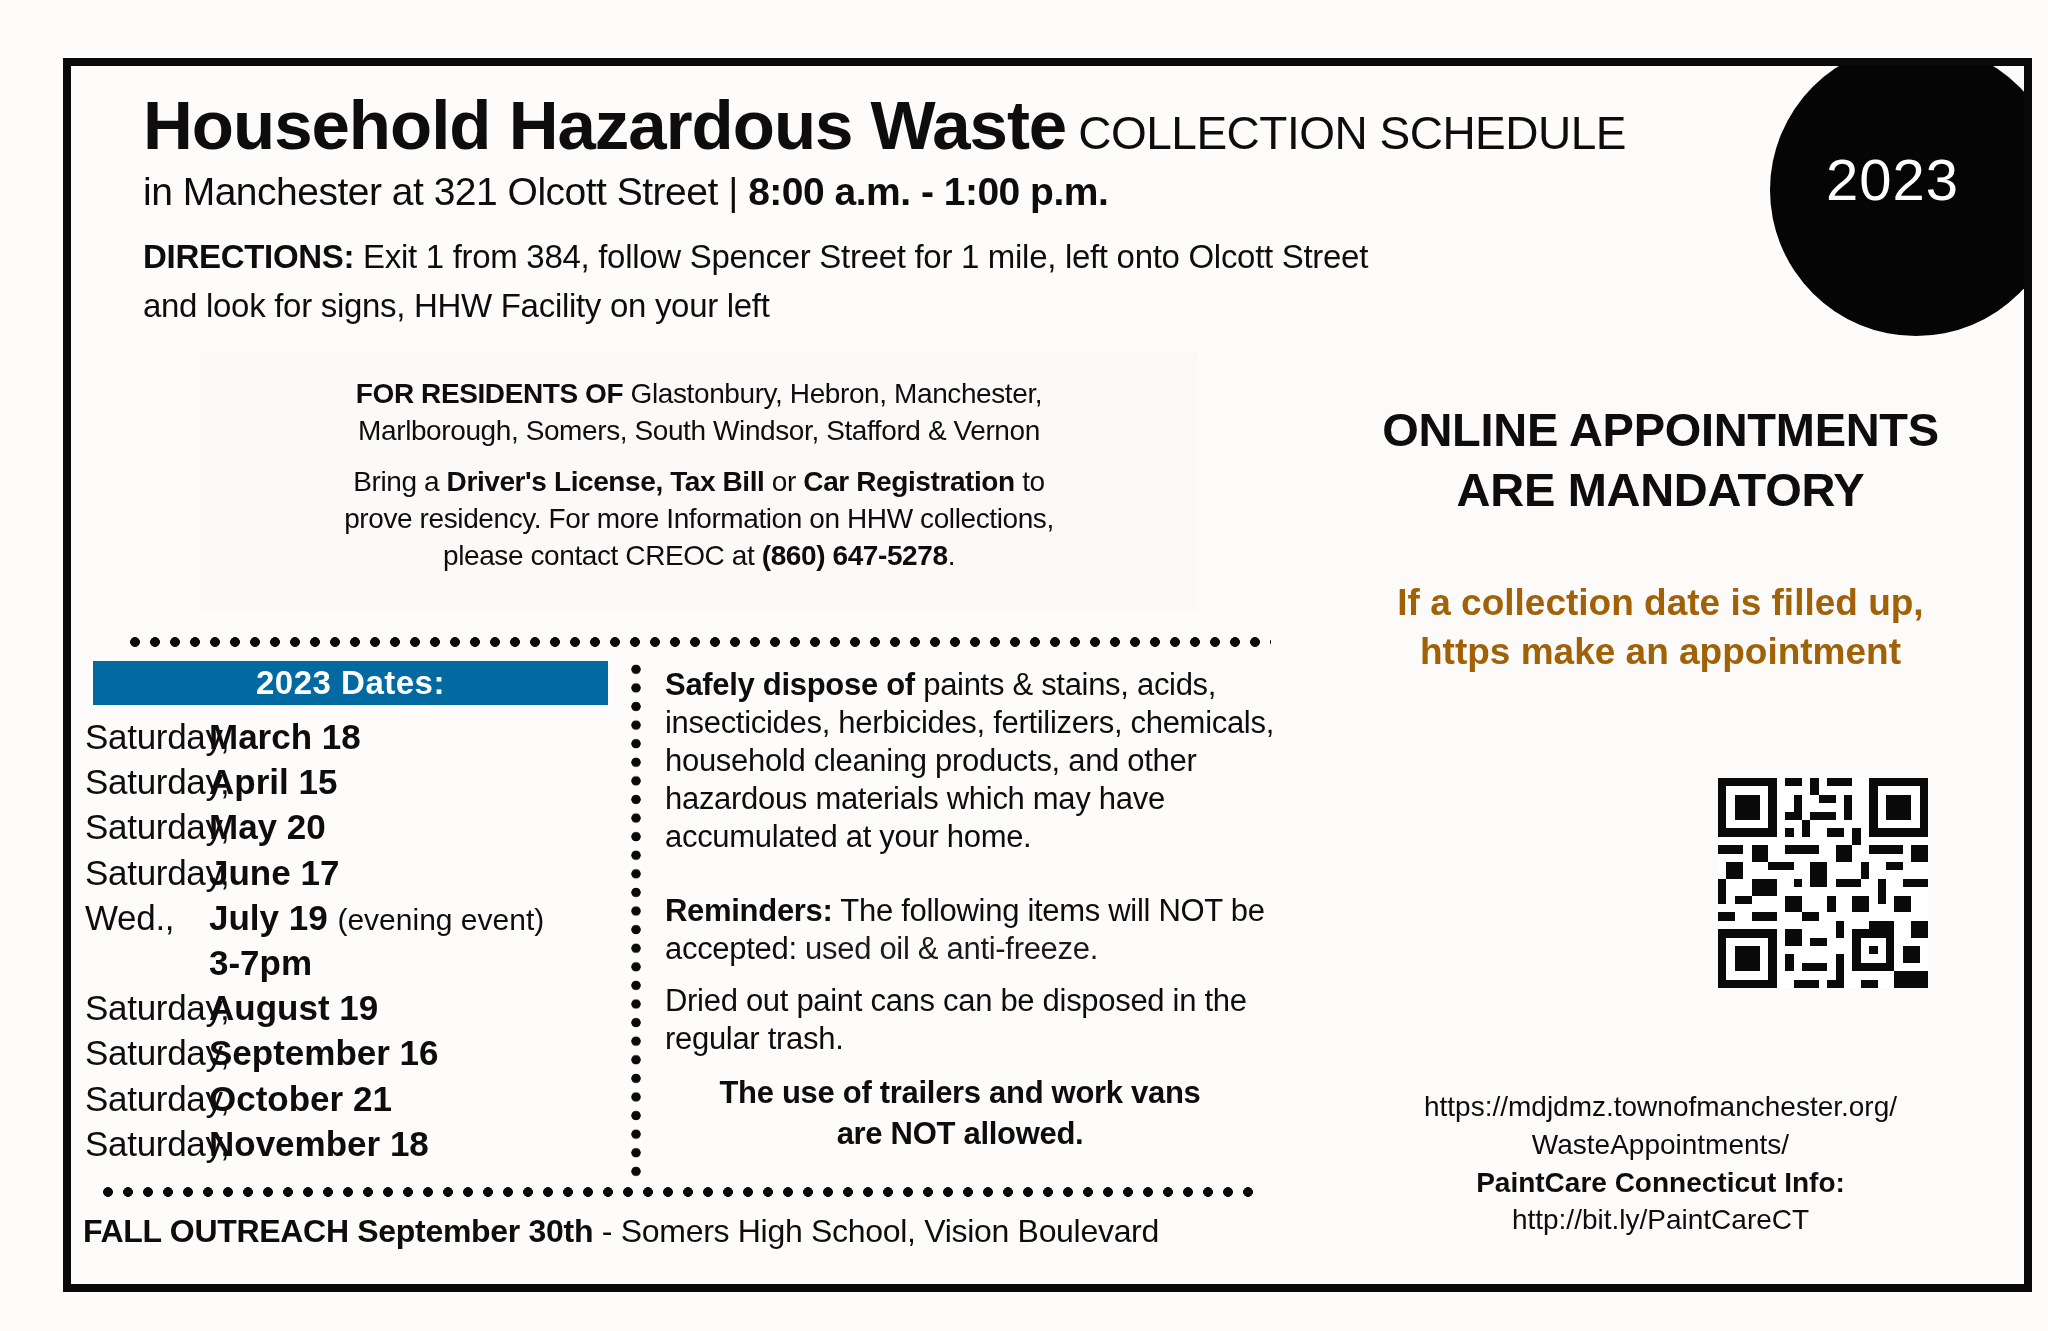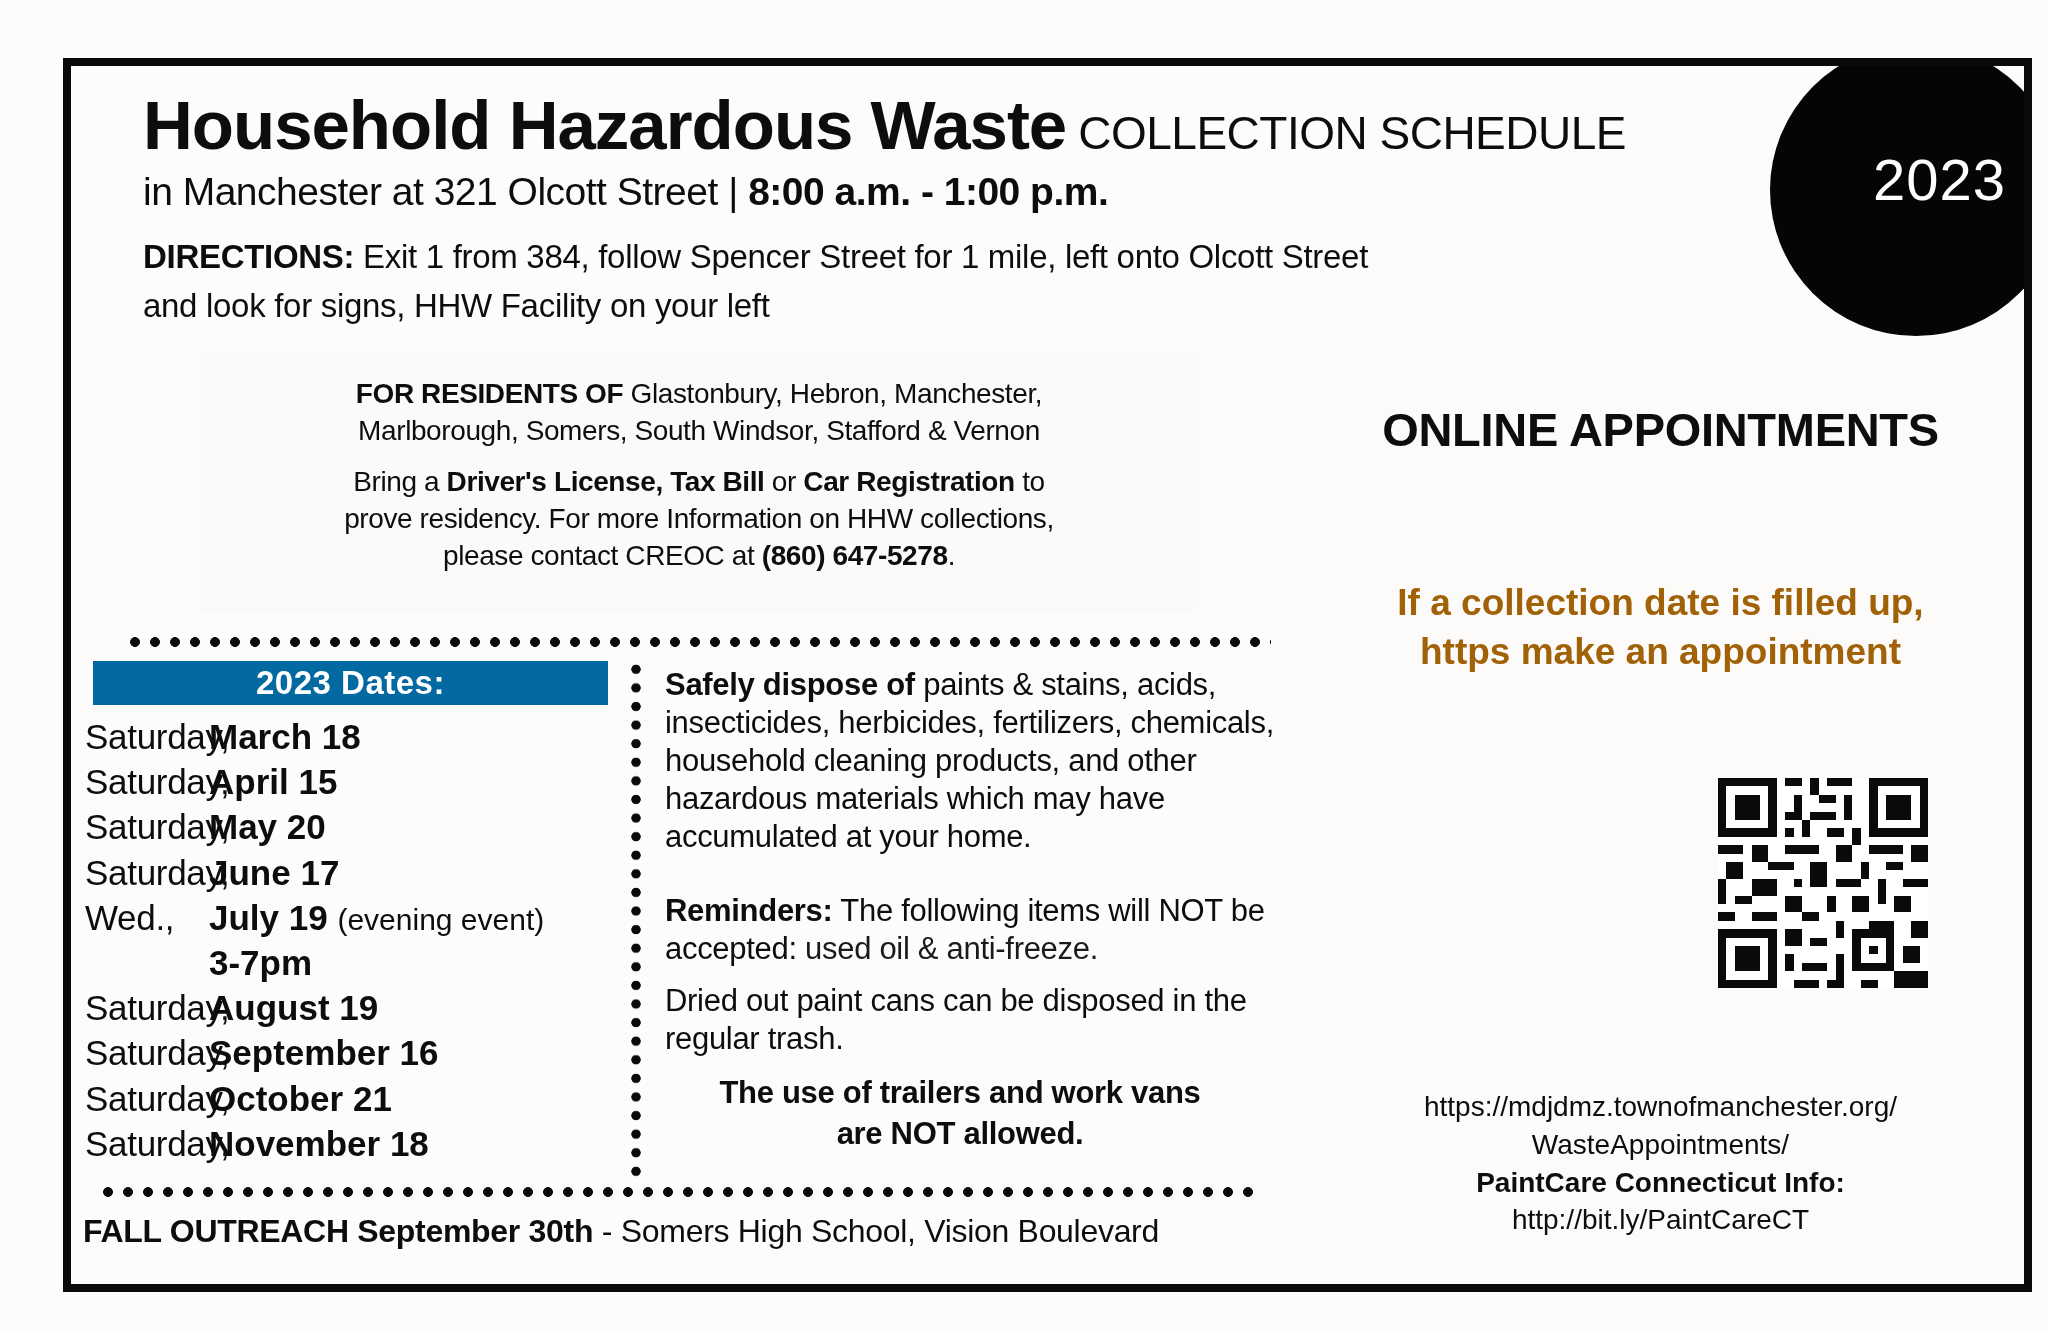--- a/index.html
+++ b/index.html
@@ -11,21 +11,21 @@
   .frame {
     position:absolute; left:63px; top:58px; width:1953px; height:1218px;
     border:8px solid #0a0a0a; overflow:hidden; background:#fdfcfb;
   }
   .abs { position:absolute; }
   .year-circle {
     position:absolute; left:1699px; top:-22px; width:292px; height:292px;
     border-radius:50%; background:#050505;
   }
   .year-text {
-    position:absolute; left:1755px; top:80px; width:180px; text-align:right;
+    position:absolute; left:1755px; top:80px; width:180px; text-align:left;
     color:#fff; font-size:58px; font-weight:400; letter-spacing:1px;
   }
   .title { left:72px; top:20px; white-space:nowrap; }
   .title .big { font-size:69px; font-weight:700; letter-spacing:-1px; }
   .title .small { font-size:46px; font-weight:400; letter-spacing:-0.5px; margin-left:12px; }
   .subtitle { left:72px; top:104px; font-size:39px; white-space:nowrap; letter-spacing:-0.5px; }
   .subtitle b { font-weight:700; }
   .directions { left:72px; top:166px; font-size:33px; line-height:49px; width:1500px; letter-spacing:-0.3px; }
   .directions b { font-weight:700; }
 
@@ -119,20 +119,21 @@
       <span>to</span><br>
       <span>prove residency. For more Information on HHW collections,</span><br>
       <span>please contact CREOC at</span>
       <b>(860) 647-5278</b><span>.</span>
     </p>
   </div>
 
   <div class="abs right-panel">
     <div class="mand">
       <span>ONLINE APPOINTMENTS</span><br>
+      <span>ARE MANDATORY</span>
     </div>
     <div class="filled">
       <span>If a collection date is filled up,</span><br>
       <span>https make an appointment</span><br>
     </div>
     <div class="qr">
       <svg width="210" height="210" viewBox="0 0 25 25" shape-rendering="crispEdges">
         <rect width="25" height="25" fill="#fff"></rect>
         <g fill="#0a0a0a">
           <rect x="0" y="0" width="7" height="7"></rect>

